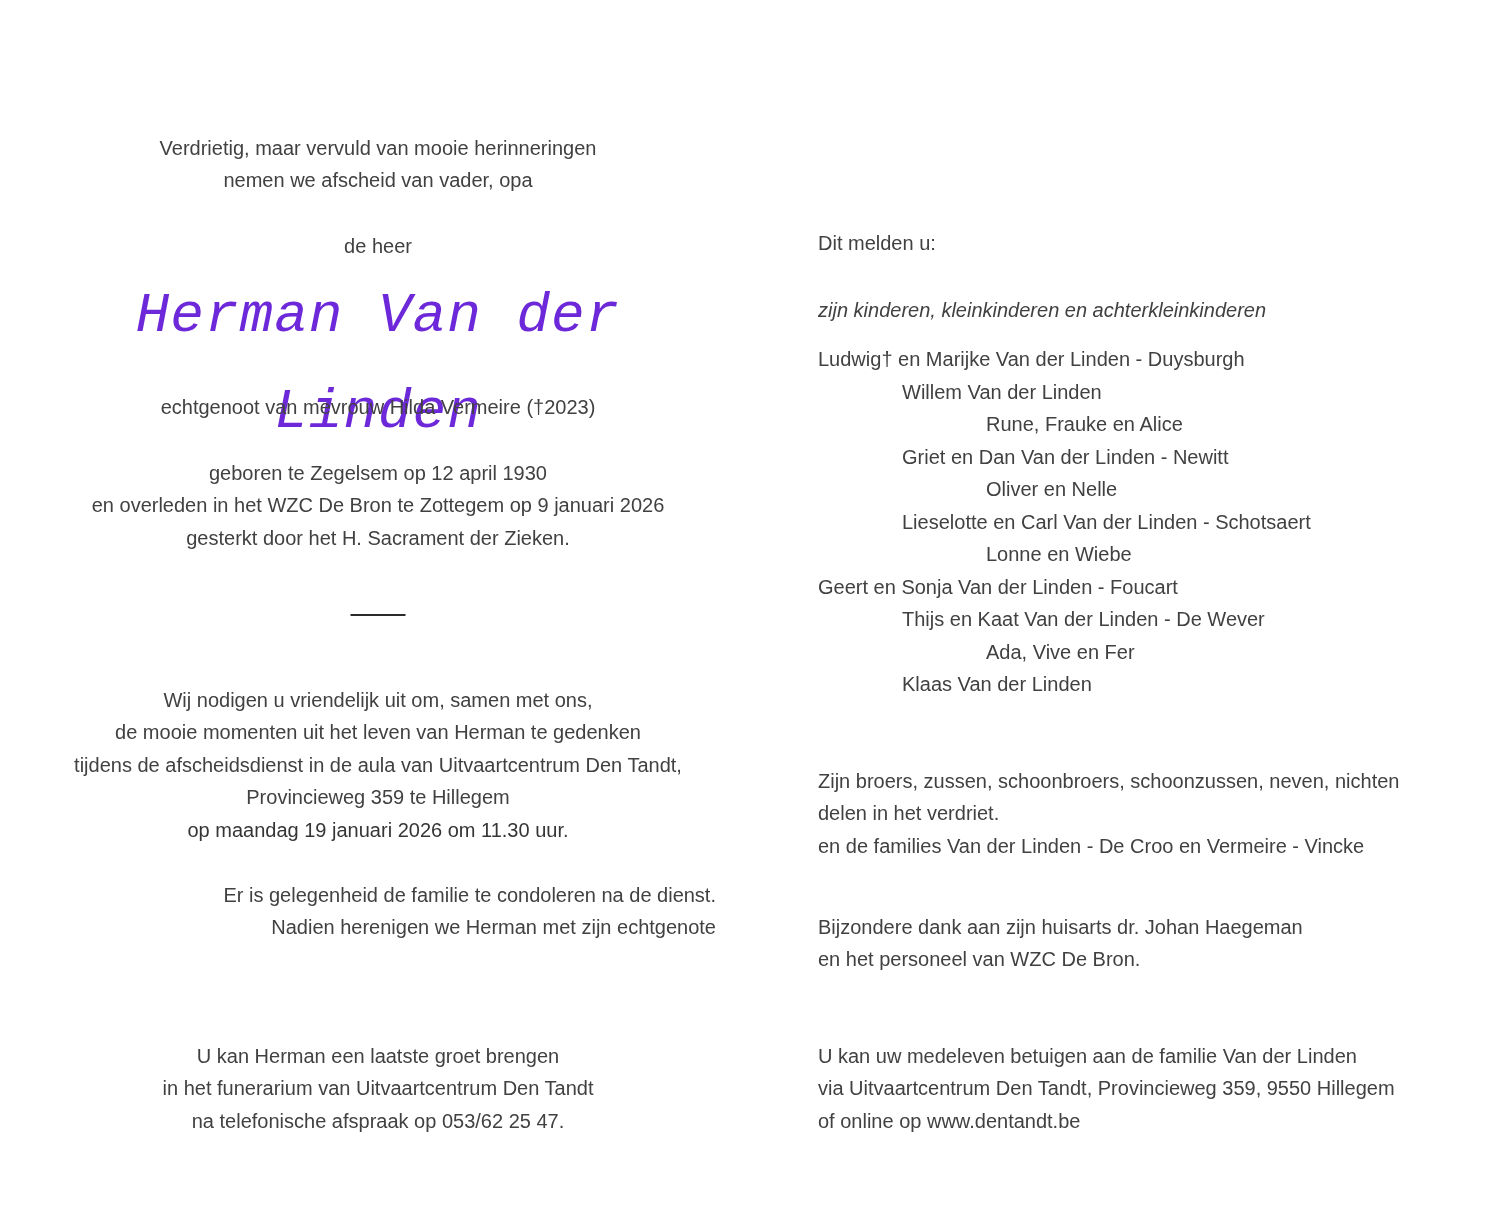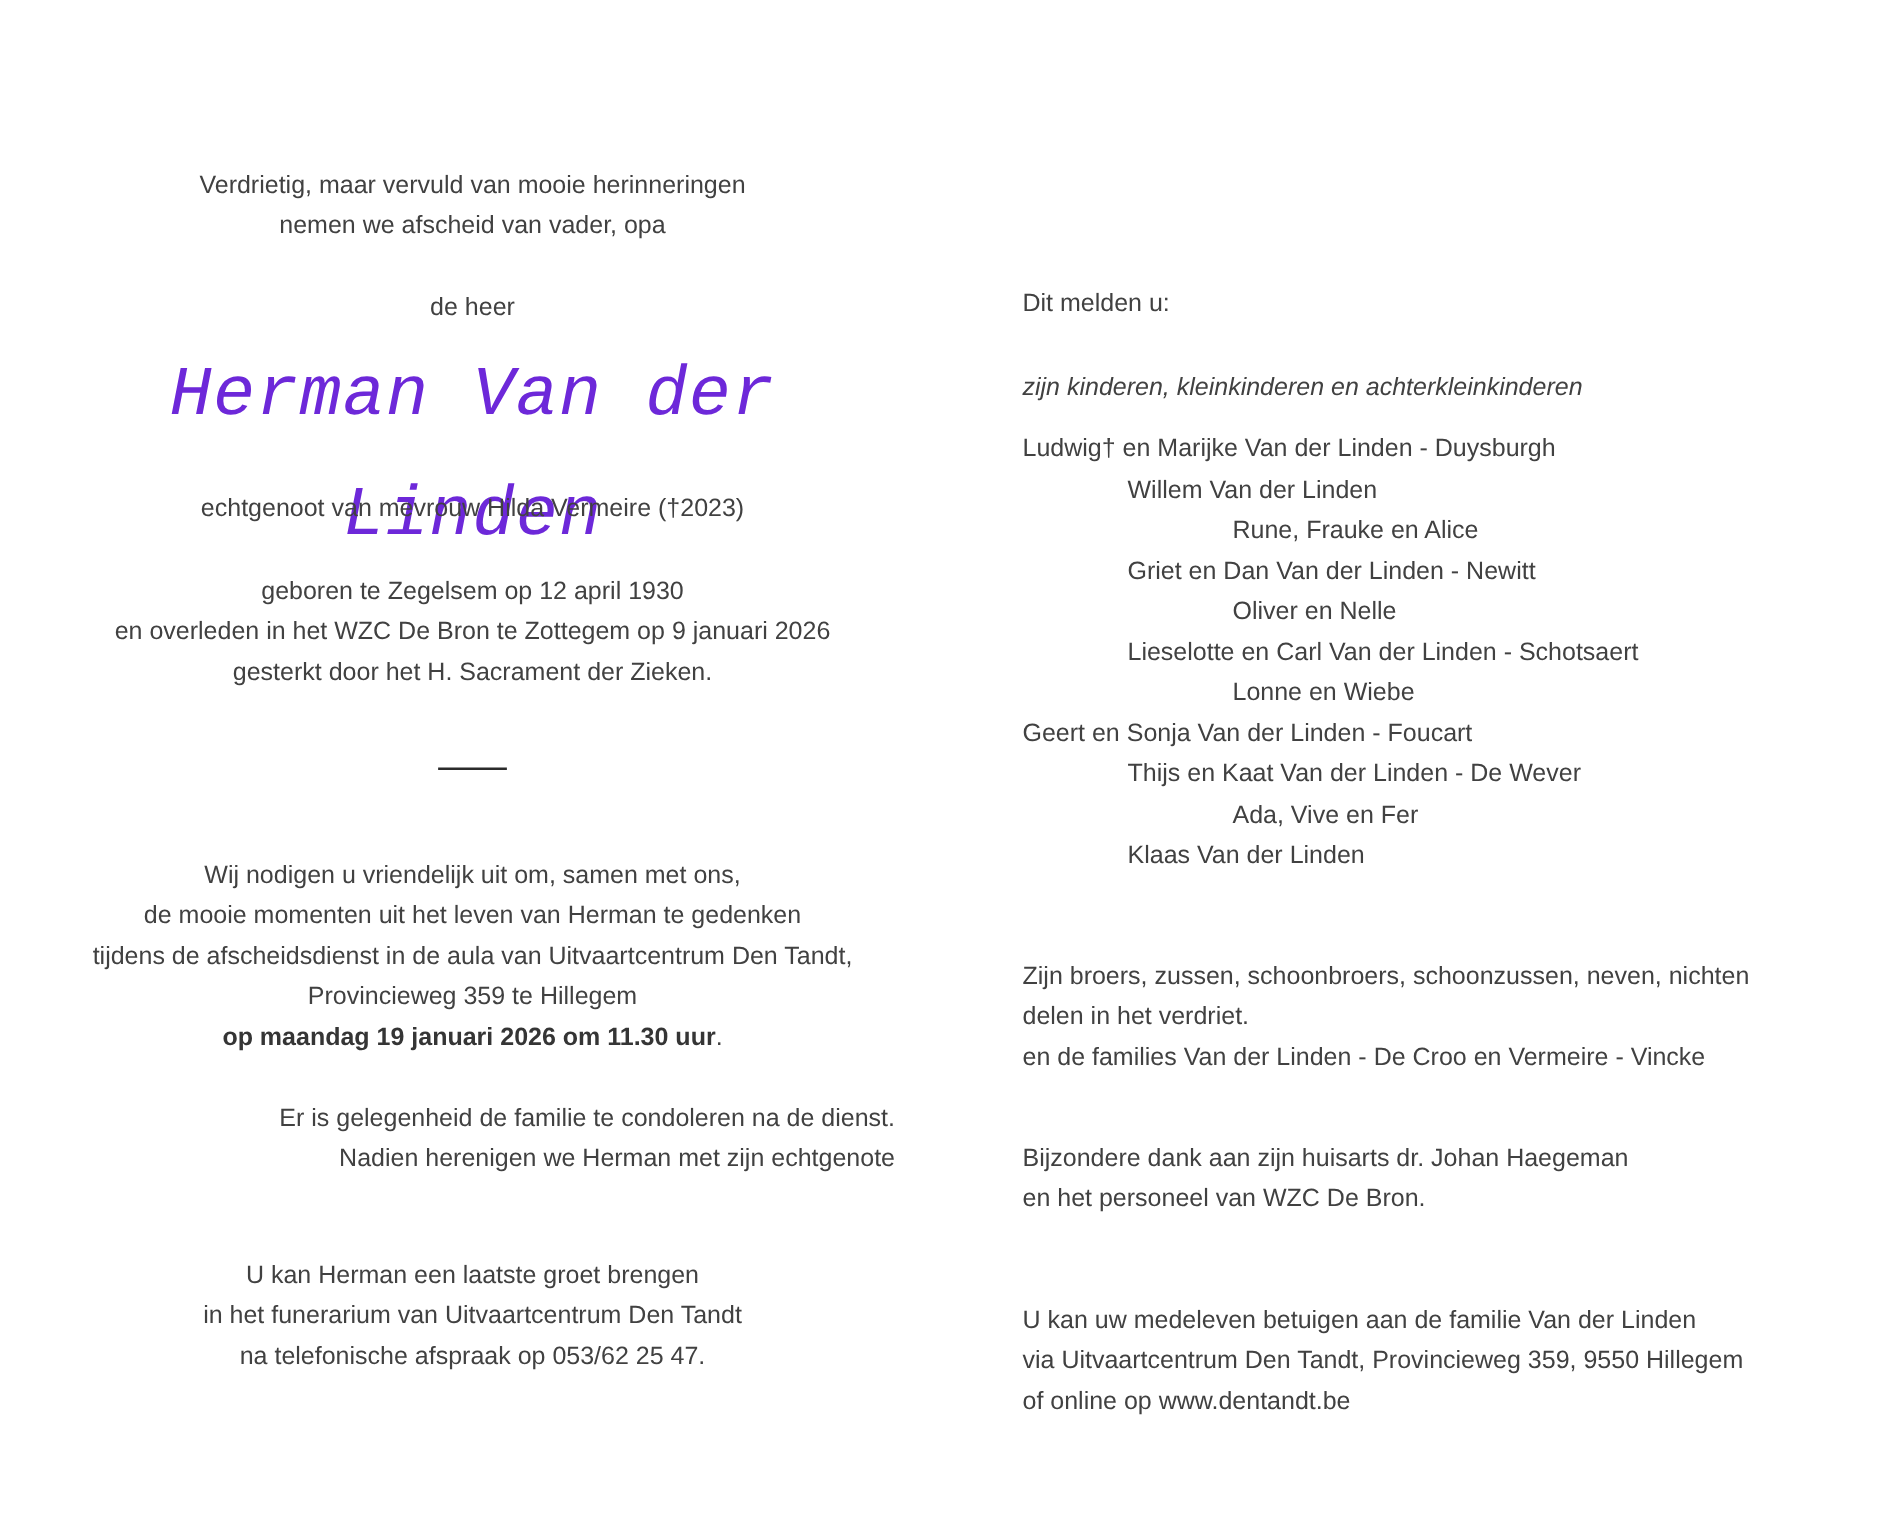--- a/index.html
+++ b/index.html
@@ -24,23 +24,23 @@
   .intro       { top: 132px; }
   .salutation  { top: 230px; }
   .name        { top: 268px; font-family: Liberation Mono, monospace; font-style: italic;
                  font-size: 56px; line-height: 96px; color: #6d28d9; letter-spacing: 1px; }
   .spouse      { top: 391px; }
   .life        { top: 457px; }
   .divider     { top: 614px; left: 50%; transform: translateX(-50%);
                  width: 55px; height: 2px; background: #2b2b2b; position: absolute; }
   .invitation  { top: 684px; }
   .condolence  { top: 879px; text-align: right; }
-  .funerarium  { top: 1004px; }
+  .funerarium  { top: 1040px; }
 
-  .bold-line strong { font-weight: bold; color: #353535; }
+  .bold-line strong { font-weight: normal; color: #353535; }
 
   
   .announce    { top: 227px; }
   .relations   { top: 294px; font-style: italic; }
   .family      { top: 343px; }
   .mourning    { top: 765px; }
   .thanks      { top: 911px; }
   .contact     { top: 1040px; }
 
   .family .line { line-height: 32.5px; }

